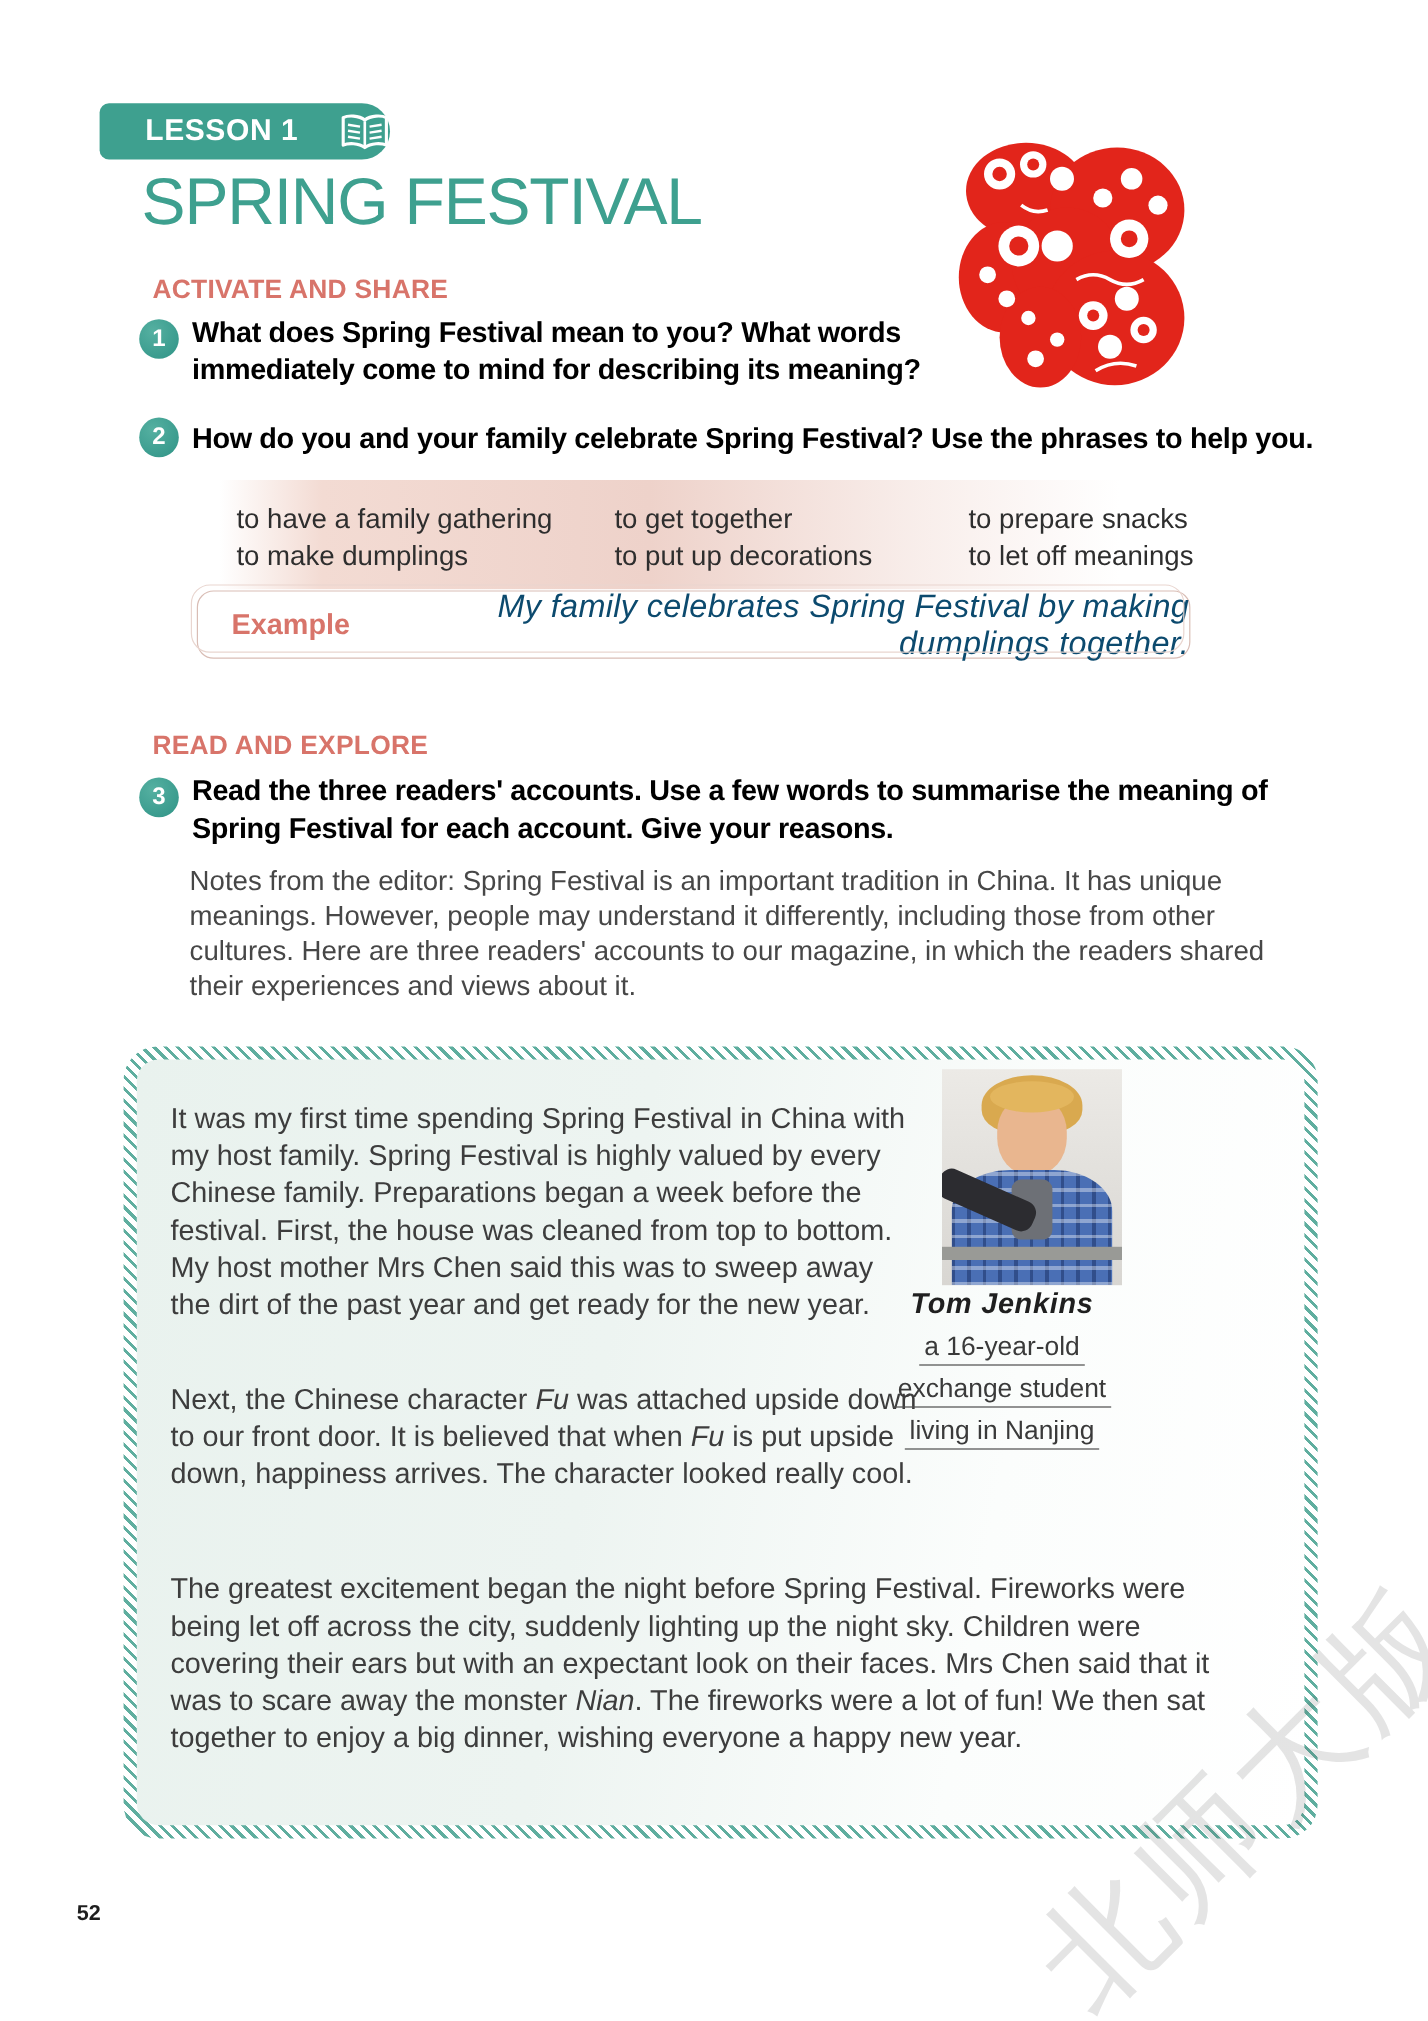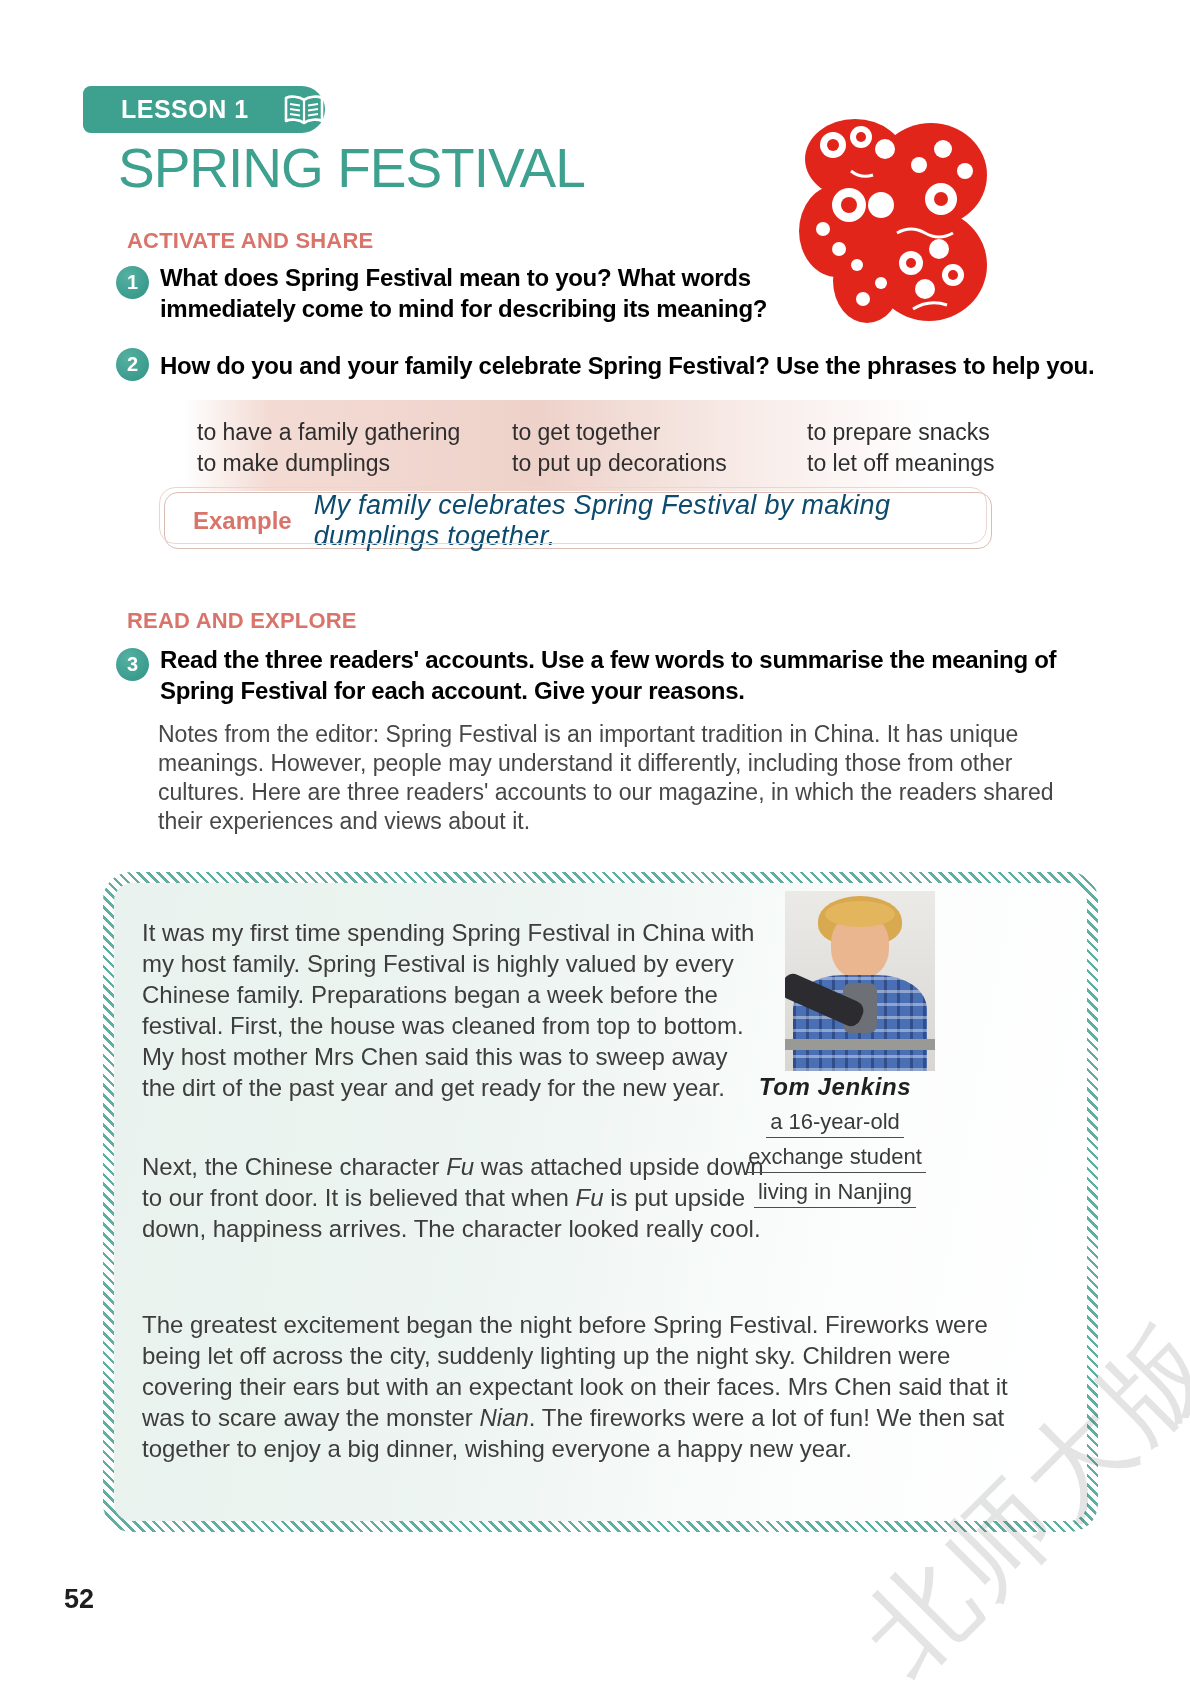--- a/index.html
+++ b/index.html
@@ -60,21 +60,21 @@
   }
   .phrase-col { position:absolute; top:17px; font-size:23px; color:#2e2e2e; line-height:31px; }
   .phrase-col-1 { left:14px; }
   .phrase-col-2 { left:329px; }
   .phrase-col-3 { left:624px; }
 
   
   .example-box {
     position:absolute; left:164px; top:492px; width:828px; height:57px;
     border:1px solid #d9bdb5; border-radius:14px; background:#ffffff;
-    display:flex; align-items:center; padding-left:28px;
+    display:flex; align-items:center; padding-left:28px;text-align:right;
   }
   .example-box::before {
     content:""; position:absolute; left:-6px; top:-6px;
     width:100%; height:100%;
     border:1px solid #e9d6d0; border-radius:16px; pointer-events:none;
   }
   .example-label { color:#d8746a; font-size:24px; font-weight:bold; margin-right:22px; }
   .example-text { font-size:27px; font-style:italic; color:#0c4a6e; letter-spacing:0.3px; }
 
   
@@ -131,21 +131,21 @@
     letter-spacing:0.6px; margin-bottom:8px;
   }
   .caption .caption-line {
     font-size:22px; color:#3a3a3a; line-height:25px; margin-bottom:6px;
   }
   .caption .caption-line span {
     display:inline-block; border-bottom:1.6px solid #4d4d4d; padding:0 4px 3px 4px;
   }
 
   
-  .page-number { position:absolute; left:64px; top:1584px; font-size:27px; font-weight:bold; color:#1e1e1e; }
+  .page-number { position:absolute; left:64px; top:1584px; font-size:18px; font-weight:bold; color:#1e1e1e; }
   .watermark {
     position:absolute; left:820px; top:1430px; width:440px; text-align:center;
     font-size:105px; color:rgba(90,90,90,0.16); letter-spacing:6px; white-space:nowrap;
     font-family:"DejaVu Sans", sans-serif;
     transform:rotate(-45deg); transform-origin:center center;
   }
 </style>
 </head>
 <body>
 

